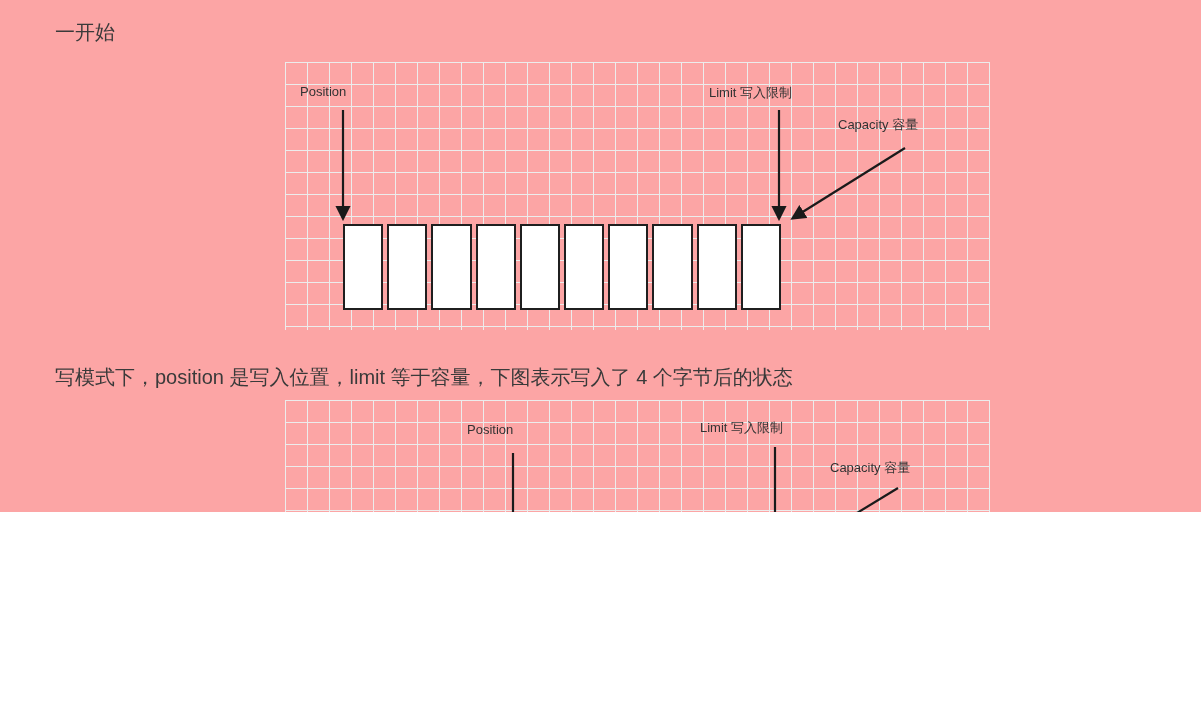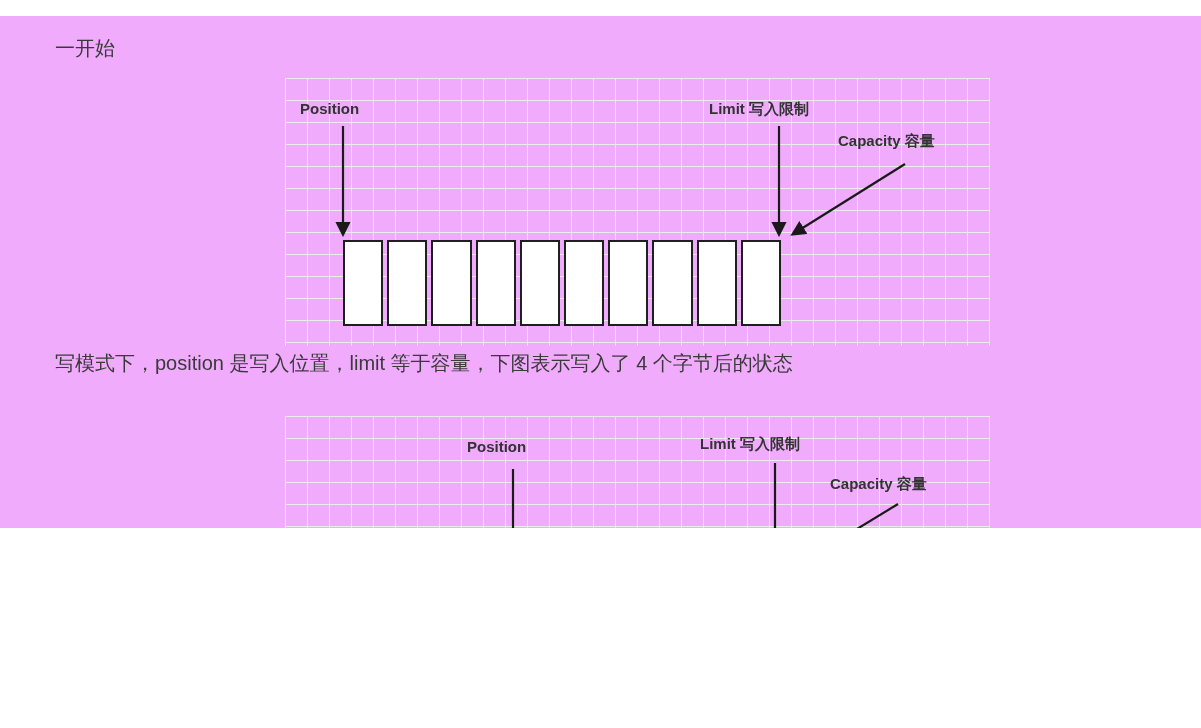--- a/index.html
+++ b/index.html
@@ -1,39 +1,38 @@
 <!DOCTYPE html>
 <html style="--filled: #27c7a0;"><head>
 <meta charset="utf-8">
 <style>
   html,body { margin:0; padding:0; background:#fff; }
   .page {
     position:relative; width:1201px; height:512px; overflow:hidden;
-    background:#f0abfc;
+    background:#fca5a5;
     font-family:"Liberation Sans","DejaVu Sans",sans-serif;
     color:#3a3a3a;
-    margin-top:16px;
   }
   .text { position:absolute; font-size:20px; color:#3a3a3a; white-space:nowrap; }
   .text.intro  { left:55px; top:19px; }
-  .text.mid    { left:55px; top:334px; }
+  .text.mid    { left:55px; top:364px; }
   .text.bottom { left:55px; top:700px; }
 
   .diagram {
     position:absolute; left:285px; width:705px;
     background-image:
       linear-gradient(to right, #ececec 1px, transparent 1px),
       linear-gradient(to bottom, #ececec 1px, transparent 1px);
     background-size:22px 22px;
   }
   .diagram.d1 { top:62px;  height:268px; }
   .diagram.d2 { top:400px; height:285px; }
 
   .lbl {
-    position:absolute; font-weight:bold; font-size:15px; color:#333;
+    position:absolute; font-weight:normal; font-size:13px; color:#333;
     white-space:nowrap;
   }
   .d1 .pos { left:15px;  top:22px; }
   .d1 .lim { left:424px; top:22px; }
   .d1 .cap { left:553px; top:54px; }
   .d2 .pos { left:182px; top:22px; }
   .d2 .lim { left:415px; top:19px; }
   .d2 .cap { left:545px; top:59px; }
 
   svg.overlay { position:absolute; left:0; top:0; pointer-events:none; }

